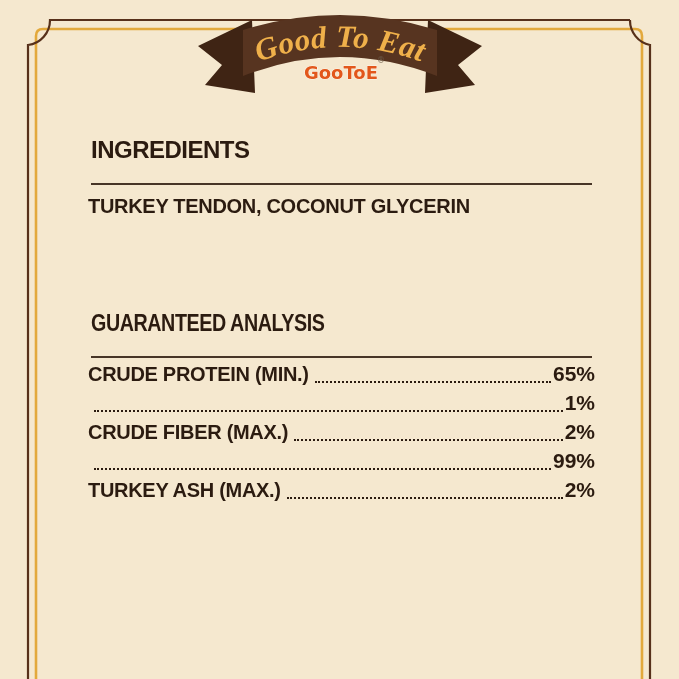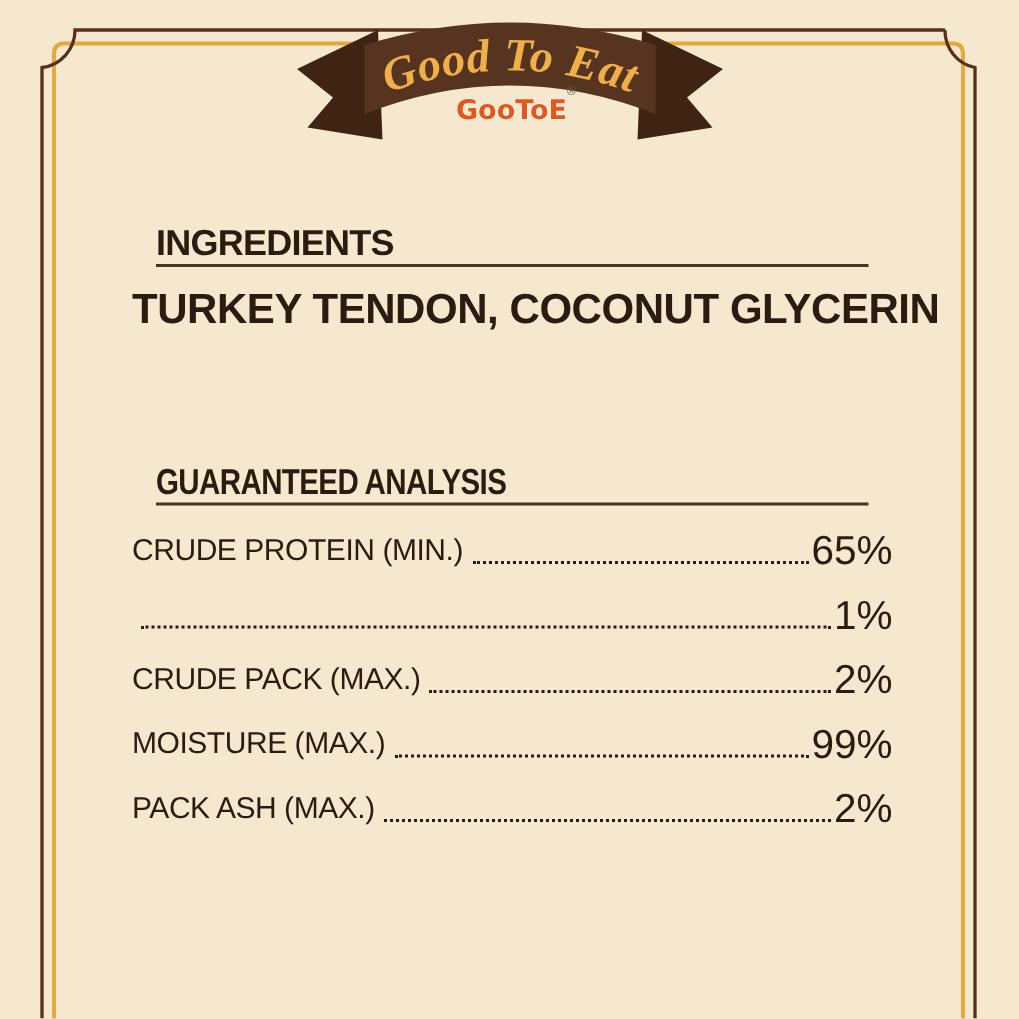--- a/index.html
+++ b/index.html
@@ -8,57 +8,57 @@
     background:#f5e8cf;
     font-family:"Liberation Sans",sans-serif;
     position:relative;overflow:hidden;
     color:#2b1b10;
   }
   .stage{position:absolute;inset:0;}
   svg.art{position:absolute;left:0;top:0;width:679px;height:679px;display:block;}
 
   section{position:absolute;left:88px;width:507px;}
   #sec-ingredients{top:134px;}
-  #sec-ga{top:293px;}
+  #sec-ga{top:307px;}
   #sec-cal{top:560px;}
 
   h2{
-    margin:16px;
+    margin:3px;
     font-size:24px;font-weight:bold;line-height:26px;
     letter-spacing:-0.5px;
     border-bottom:2px solid #473527;
-    padding-bottom:0;
+    padding-bottom:20px;
     white-space:nowrap;
   }
   h2 .hx{display:inline-block;transform-origin:left bottom;}
   #sec-ga h2 .hx{transform:scaleX(0.82);}
   #sec-cal h2 .hx{transform:scaleX(0.85);}
   h2 .suffix{
     display:inline-block;transform:scaleX(0.85);transform-origin:left bottom;
     font-size:16px;letter-spacing:-0.3px;margin-left:-24px;
   }
   .body-line{
     margin:9px 0 0 0;
-    font-size:28px;font-weight:bold;letter-spacing:-0.3px;line-height:24px;
+    font-size:20px;font-weight:bold;letter-spacing:-0.3px;line-height:24px;
     white-space:nowrap;
   }
   .ga-rows{margin-top:3px;}
   .ga-row{
     display:flex;align-items:flex-start;
-    margin-top:17px;
-    font-size:20px;font-weight:normal;letter-spacing:-0.3px;line-height:26px;
+    margin-top:3px;
+    font-size:20px;font-weight:bold;letter-spacing:-0.3px;line-height:26px;
   }
   .ga-row .lbl{white-space:nowrap;}
   .ga-row .dots{
     flex:1;min-width:18px;height:0;
     border-bottom:2px dotted #2b1b10;
     align-self:flex-end;
     margin:0 0 4px 6px;
   }
-  .ga-row .val{font-size:27px;letter-spacing:0;margin-left:2px;}
+  .ga-row .val{font-size:21px;letter-spacing:0;margin-left:2px;}
 </style>
 </head>
 <body>
 
 <div class="stage">
 
   <svg class="art" viewBox="0 0 679 679" aria-hidden="true">
 
     <path d="M 36 679 L 36 36 Q 36 29 43 29 L 635 29 Q 642 29 642 36 L 642 679" fill="none" stroke="#e3a93c" stroke-width="2.6"></path>
 
@@ -90,31 +90,30 @@
       <div class="ga-row">
         <span class="lbl">CRUDE PROTEIN (MIN.)</span>
         <span class="dots"></span>
         <span class="val">65%</span>
       </div>
       <div class="ga-row">
         <span class="dots"></span>
         <span class="val">1%</span>
       </div>
       <div class="ga-row">
-        <span class="lbl">CRUDE PACK (MAX.)</span>
+        <span class="lbl">CRUDE FIBER (MAX.)</span>
         <span class="dots"></span>
         <span class="val">2%</span>
       </div>
       <div class="ga-row">
-        <span class="lbl">MOISTURE (MAX.)</span>
         <span class="dots"></span>
         <span class="val">99%</span>
       </div>
       <div class="ga-row">
-        <span class="lbl">PACK ASH (MAX.)</span>
+        <span class="lbl">TURKEY ASH (MAX.)</span>
         <span class="dots"></span>
         <span class="val">2%</span>
       </div>
     </div>
   </section>
 
 
 </div>
 
 </body></html>

